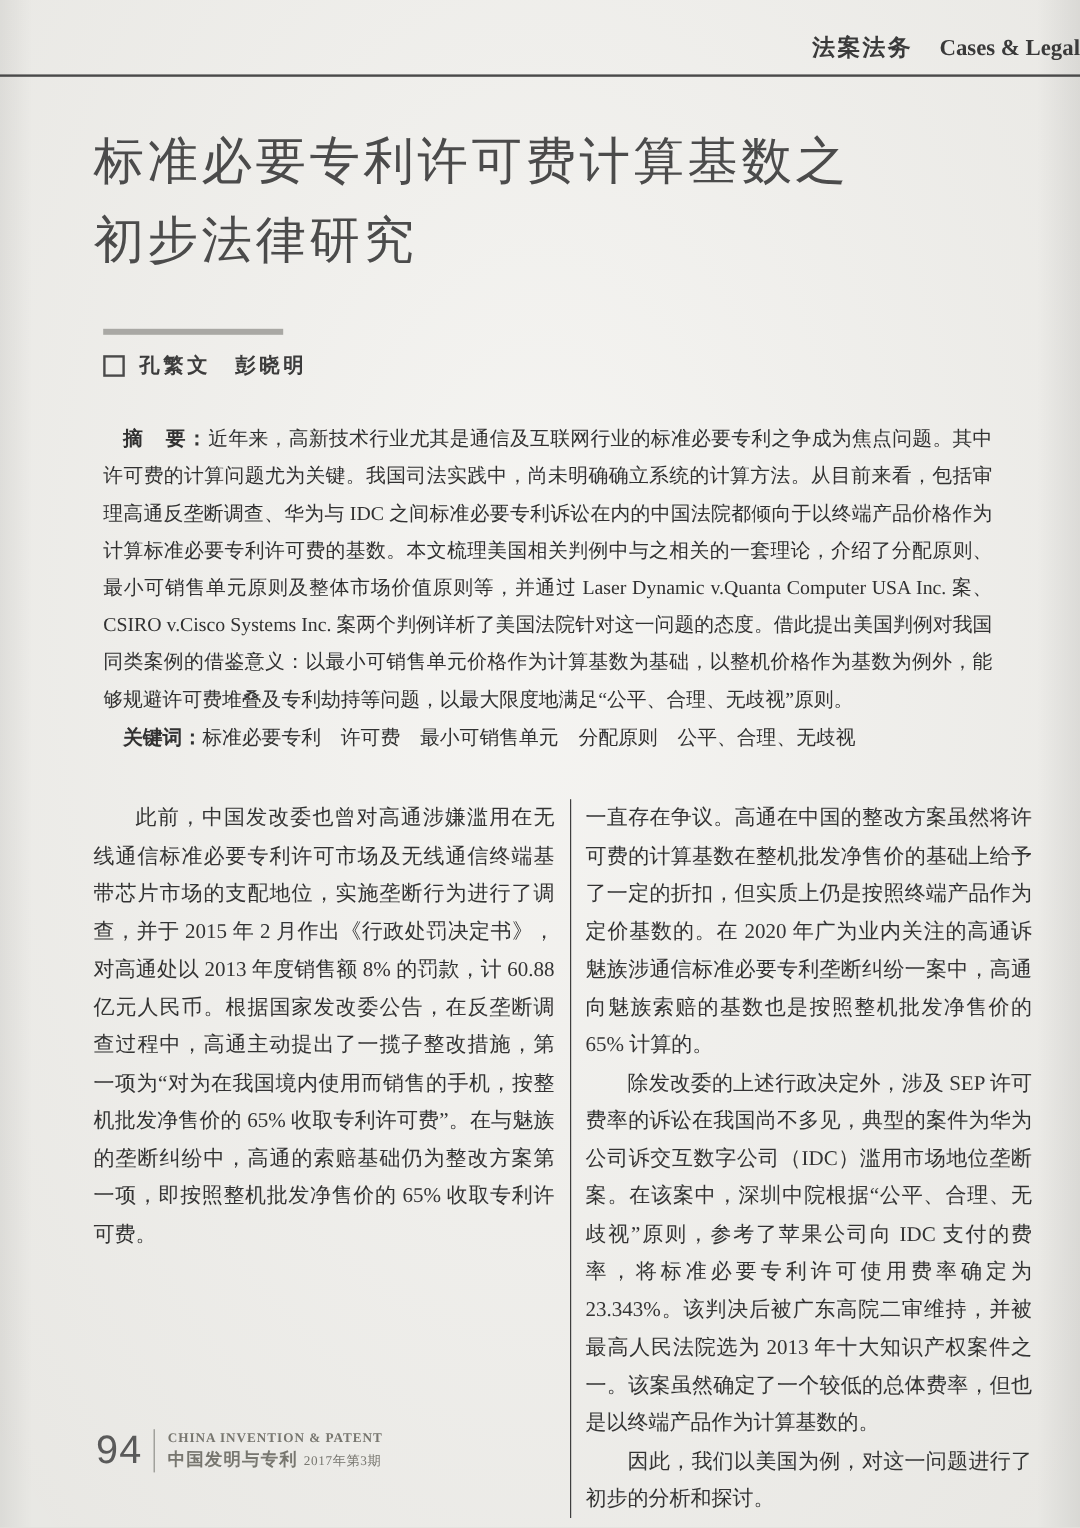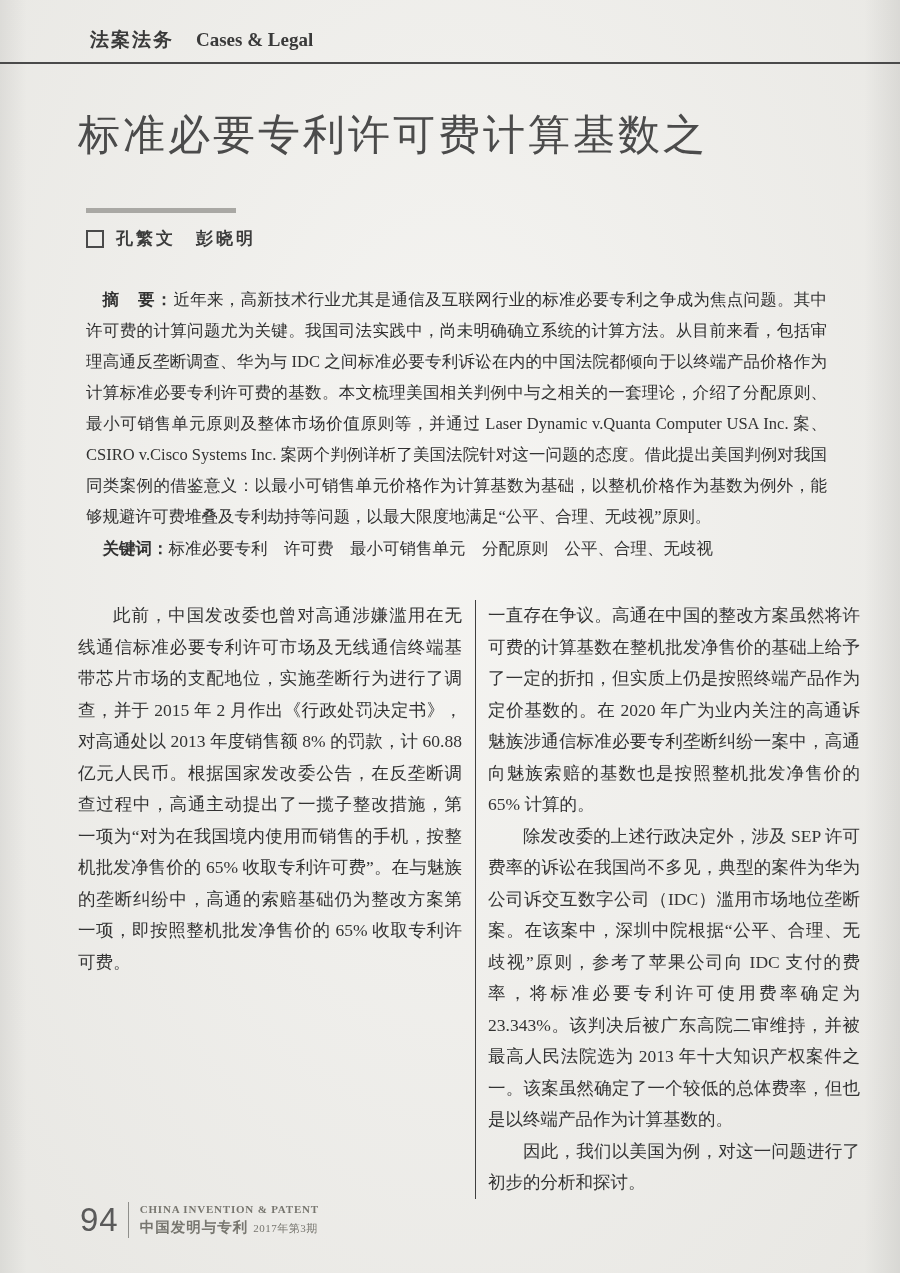--- a/index.html
+++ b/index.html
@@ -14,21 +14,21 @@
       linear-gradient(90deg, rgba(0,0,0,0.06) 0%, rgba(0,0,0,0) 3%, rgba(0,0,0,0) 96%, rgba(0,0,0,0.07) 100%),
       radial-gradient(ellipse at 50% 40%, rgba(255,255,255,0.35) 0%, rgba(0,0,0,0.03) 95%);
     overflow: hidden;
     font-family: "Liberation Serif", "DejaVu Serif", serif;
     color: #333;
   }
 
   
   .header {
     padding-top: 27px;
-    text-align: left;
+    text-align: right;
     padding-left: 90px; 
   }
   .header .cn {
     font-family: "Liberation Sans", "DejaVu Sans", sans-serif;
     font-weight: 700;
     font-size: 19px;
     color: #3a3a3a;
     letter-spacing: 2px;
   }
   .header .en {
@@ -123,23 +123,23 @@
     flex: 1 1 auto;
     padding-left: 12px;
   }
   .columns p { margin: 0; }
   .columns p.indent { text-indent: 2em; }
 
   
   .footer {
     position: absolute;
     left: 80px;
-    bottom: 34px;
+    bottom: 46px;
     display: flex;
-    align-items: center;
+    align-items: flex-end;
   }
   .footer .page-num {
     font-family: "Liberation Sans", "DejaVu Sans", sans-serif;
     font-size: 33px;
     font-weight: 400;
     color: #5a5a5a;
     letter-spacing: 1px;
   }
   .footer .footer-divider {
     width: 1px;
@@ -174,20 +174,21 @@
 
 <div class="page">
 
   <div class="header">
     <span class="cn">法案法务</span><span class="en">Cases &amp; Legal</span>
   </div>
   <div class="header-rule"></div>
 
   <div class="title-block">
     <div>标准必要专利许可费计算基数之</div>
+    <div>初步法律研究</div>
   </div>
 
   <div class="author-bar"></div>
   <div class="authors">
     <span class="author-marker"></span>
     <span>孔繁文　彭晓明</span>
   </div>
 
   <p class="abstract">
     <span class="label">摘　要：</span><span>近年来，高新技术行业尤其是通信及互联网行业的标准必要专利之争成为焦点问题。其中许可费的计算问题尤为关键。我国司法实践中，尚未明确确立系统的计算方法。从目前来看，包括审理高通反垄断调查、华为与 IDC 之间标准必要专利诉讼在内的中国法院都倾向于以终端产品价格作为计算标准必要专利许可费的基数。本文梳理美国相关判例中与之相关的一套理论，介绍了分配原则、最小可销售单元原则及整体市场价值原则等，并通过 Laser Dynamic v.Quanta Computer USA Inc. 案、CSIRO v.Cisco Systems Inc. 案两个判例详析了美国法院针对这一问题的态度。借此提出美国判例对我国同类案例的借鉴意义：以最小可销售单元价格作为计算基数为基础，以整机价格作为基数为例外，能够规避许可费堆叠及专利劫持等问题，以最大限度地满足“公平、合理、无歧视”原则。</span>

